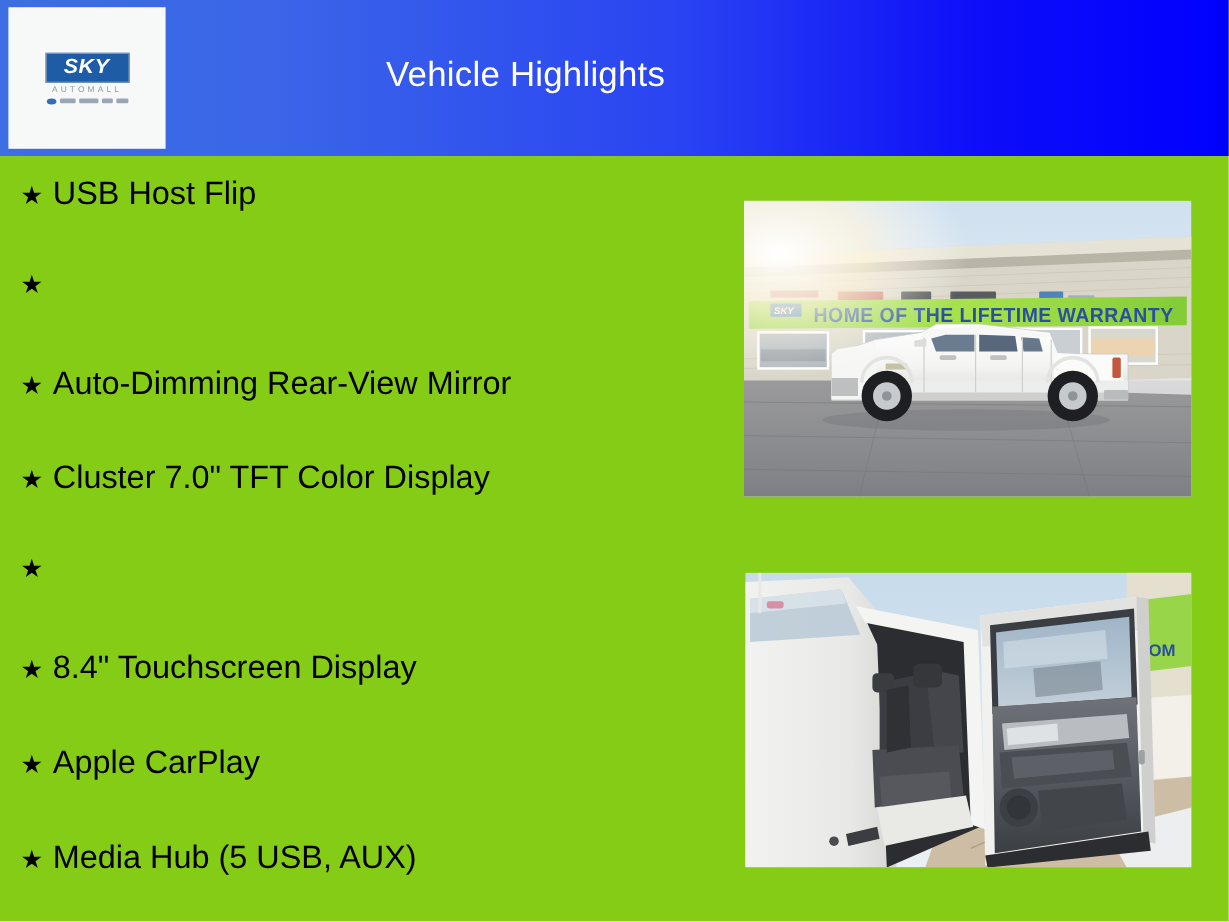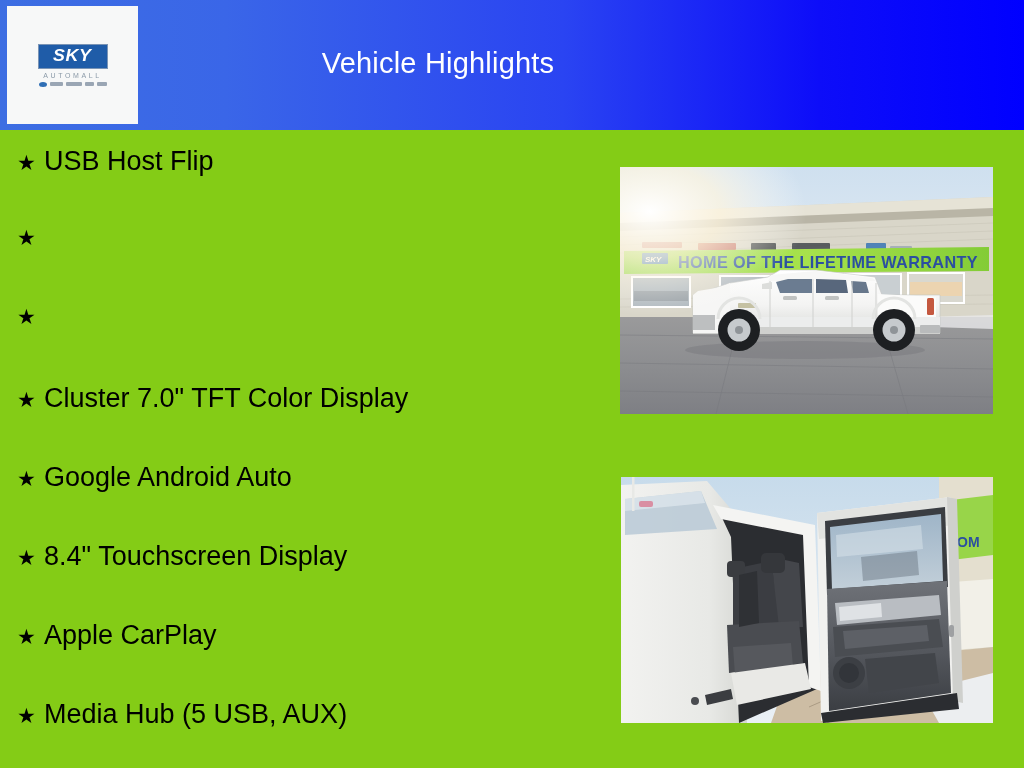--- a/index.html
+++ b/index.html
@@ -170,30 +170,30 @@
       <span class="bullet-star">★</span>
       <span class="bullet-text">USB Host Flip</span>
     </div>
 
     <div class="bullet-row">
       <span class="bullet-star">★</span>
     </div>
 
     <div class="bullet-row">
       <span class="bullet-star">★</span>
+      <span class="bullet-text">Auto-Dimming Rear-View Mirror</span>
     </div>
 
     <div class="bullet-row">
       <span class="bullet-star">★</span>
       <span class="bullet-text">Cluster 7.0" TFT Color Display</span>
     </div>
 
     <div class="bullet-row">
       <span class="bullet-star">★</span>
-      <span class="bullet-text">Google Android Auto</span>
     </div>
 
     <div class="bullet-row">
       <span class="bullet-star">★</span>
       <span class="bullet-text">8.4" Touchscreen Display</span>
     </div>
 
     <div class="bullet-row">
       <span class="bullet-star">★</span>
       <span class="bullet-text">Apple CarPlay</span>

